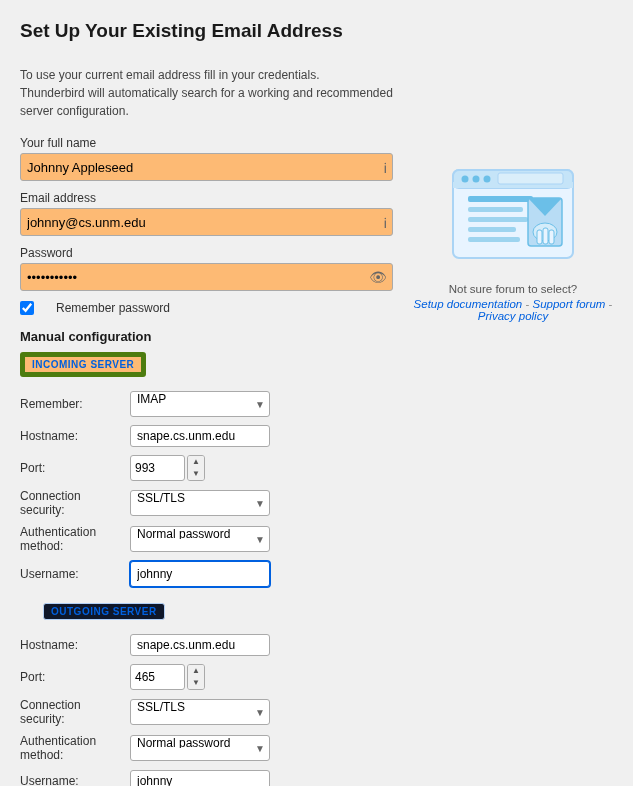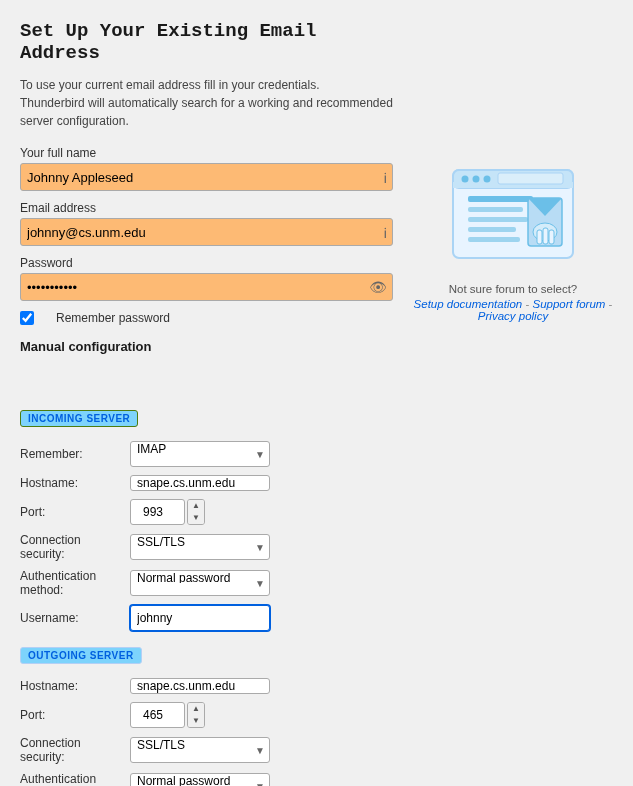--- a/index.html
+++ b/index.html
@@ -25,22 +25,21 @@
       width: 200px;
       display: flex;
       flex-direction: column;
       align-items: center;
       padding-top: 140px;
     }
     h1 {
       font-size: 19px;
       font-weight: 600;
       color: #1a1a1a;
-      margin-bottom: 12px;
-      font-family: Liberation Mono, monospace;
+      margin-bottom: 24px;
     }
     .subtitle {
       font-size: 12px;
       color: #444;
       margin-bottom: 16px;
       line-height: 1.5;
     }
     .field-group {
       margin-bottom: 10px;
     }
@@ -91,29 +90,29 @@
     .server-badge {
       display: inline-block;
       font-size: 10px;
       font-weight: 700;
       padding: 2px 7px;
       border-radius: 3px;
       margin-bottom: 10px;
       letter-spacing: 0.5px;
     }
     .incoming-badge {
-      background: #7dd3fc;
+      background: #fdba74;
       color: #0060df;
-      border: 1px solid #4d7c0f;
-      margin-top: 48px;
+      border: 5px solid #4d7c0f;
     }
     .outgoing-badge {
-      background: #7dd3fc;
+      background: #0f172a;
       color: #0060df;
       border: 1px solid #b3d0f5;
+      margin-left: 23px;
     }
     .config-table {
       width: 100%;
       border-collapse: collapse;
       margin-bottom: 12px;
     }
     .config-table td {
       padding: 4px 0;
       vertical-align: middle;
     }
@@ -156,21 +155,21 @@
     .port-wrapper {
       display: flex;
       align-items: center;
       gap: 2px;
     }
     .port-input {
       width: 55px;
       height: 26px;
       border: 1px solid #aaa;
       border-radius: 3px;
-      padding: 0 12px;
+      padding: 0 4px;
       font-size: 12px;
       text-align: left;
       outline: none;
     }
     .spinner {
       display: flex;
       flex-direction: column;
       border: 1px solid #aaa;
       border-radius: 3px;
       overflow: hidden;
@@ -195,21 +194,21 @@
       height: 26px;
       border: 1px solid #0060df;
       border-radius: 3px;
       padding: 0 6px;
       font-size: 12px;
       outline: none;
       box-shadow: 0 0 0 1px #0060df;
     }
     .username-input-normal {
       width: 140px;
-      height: 16px;
+      height: 22px;
       border: 1px solid #aaa;
       border-radius: 3px;
       padding: 0 6px;
       font-size: 12px;
       outline: none;
     }
     
     .illustration {
       width: 140px;
       height: 110px;

